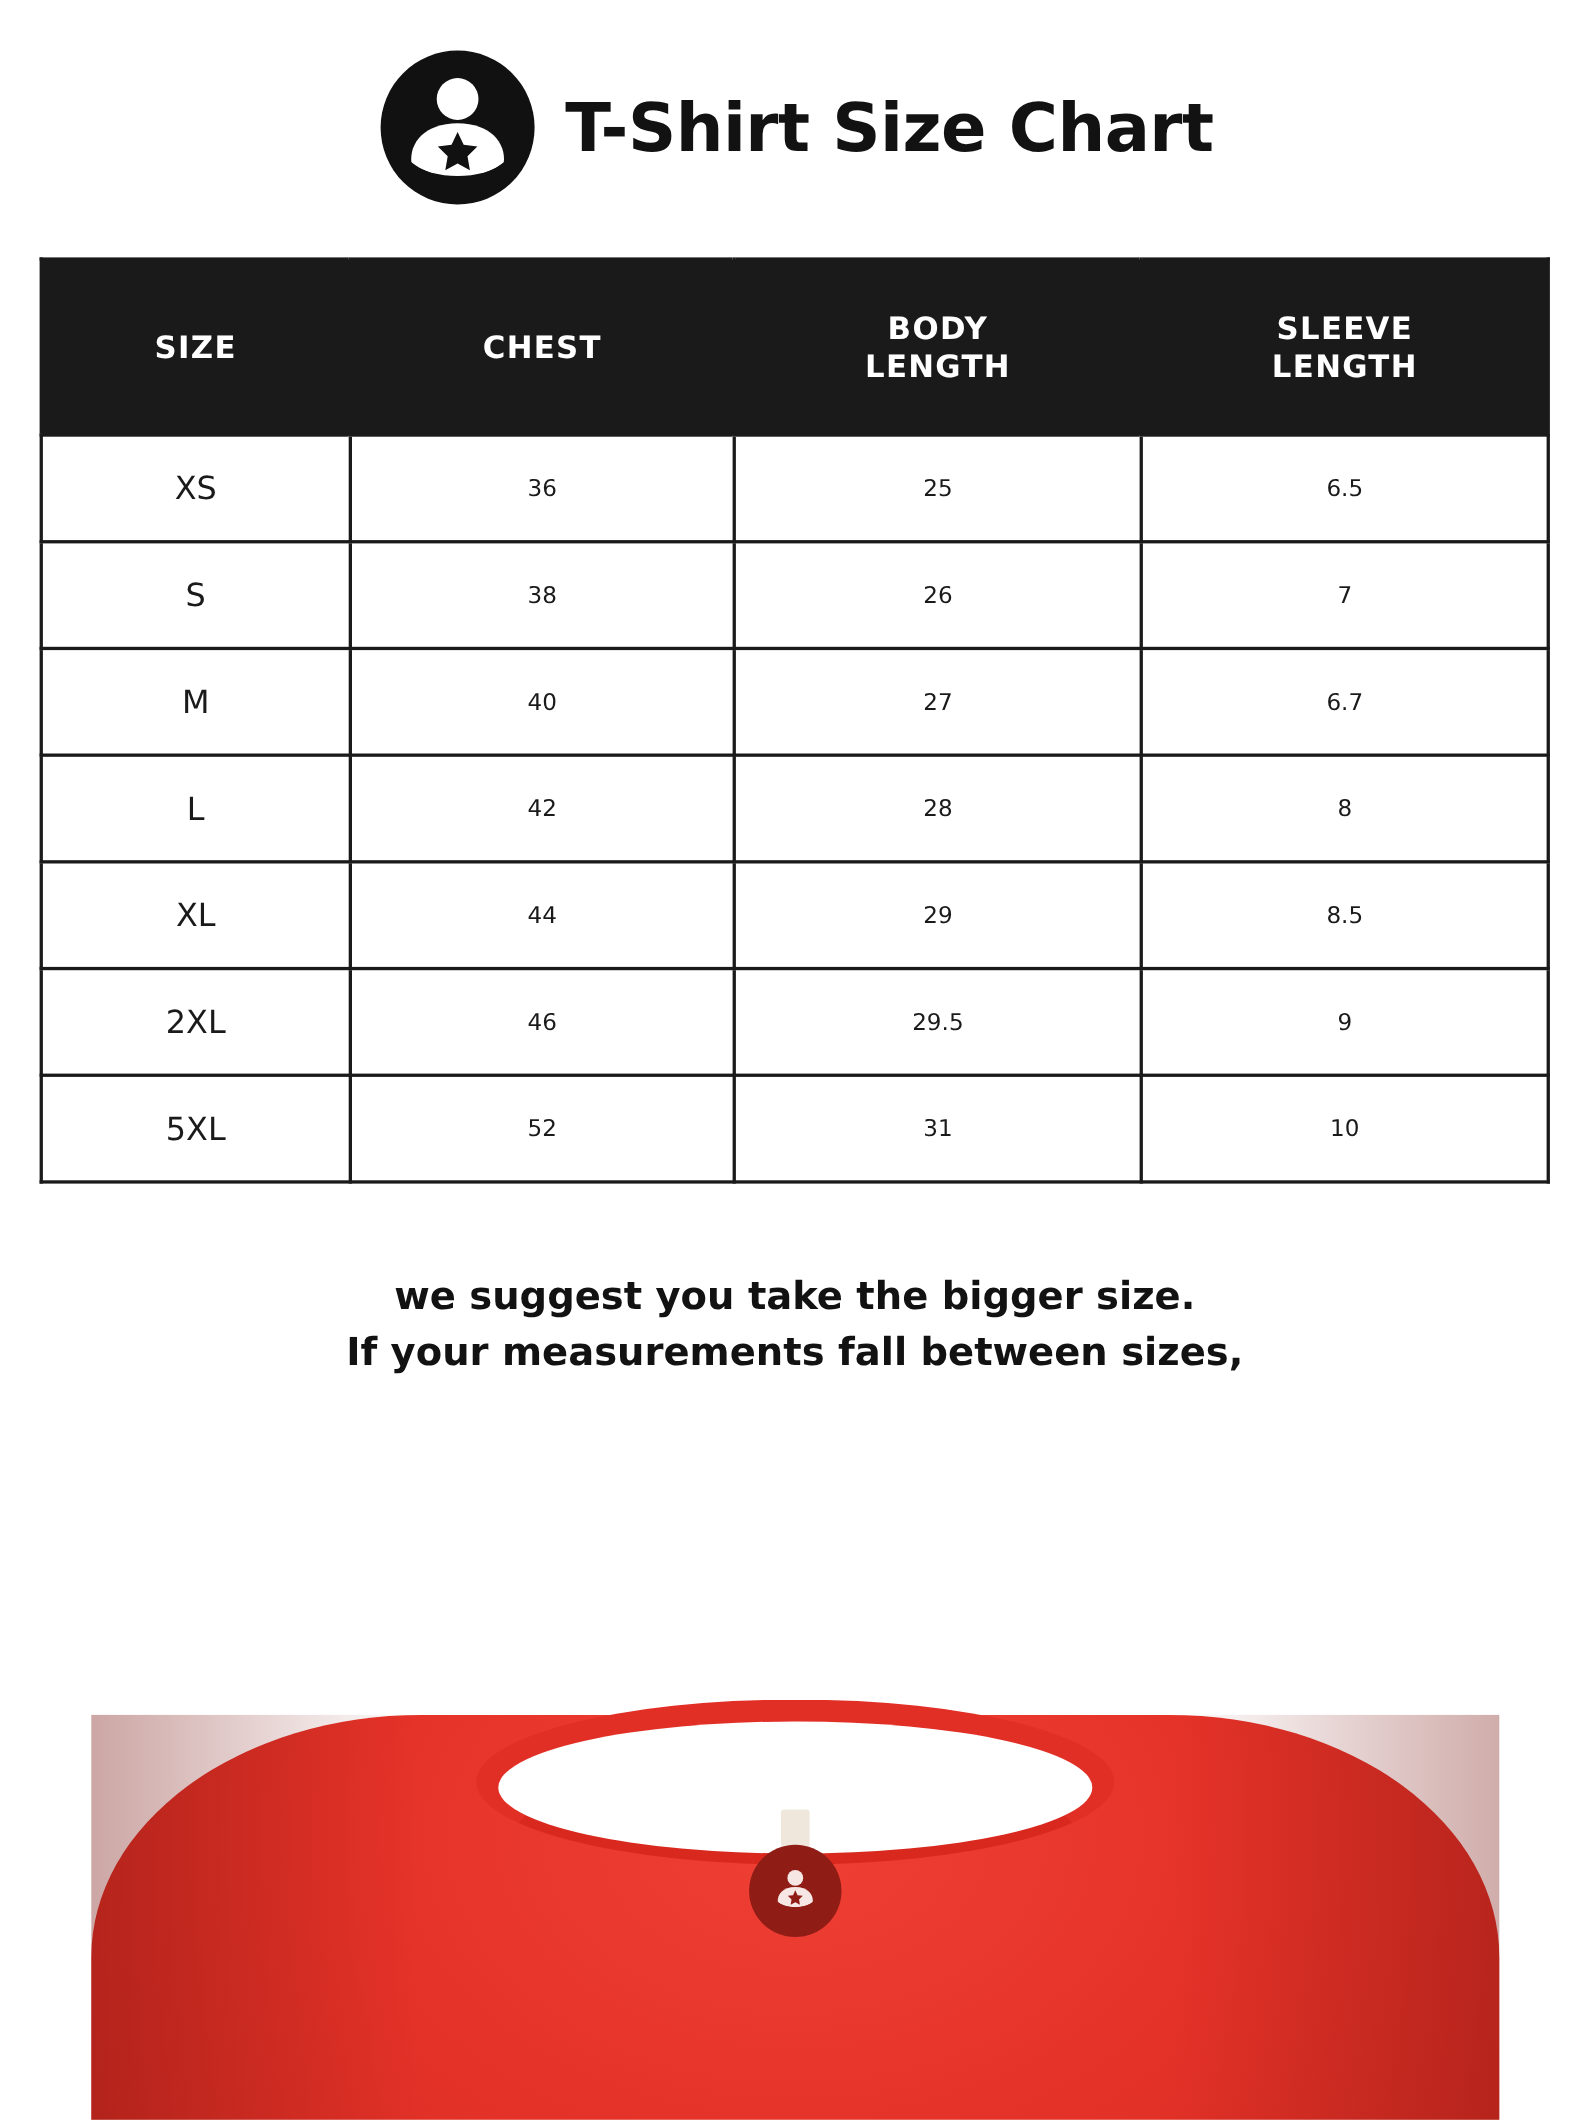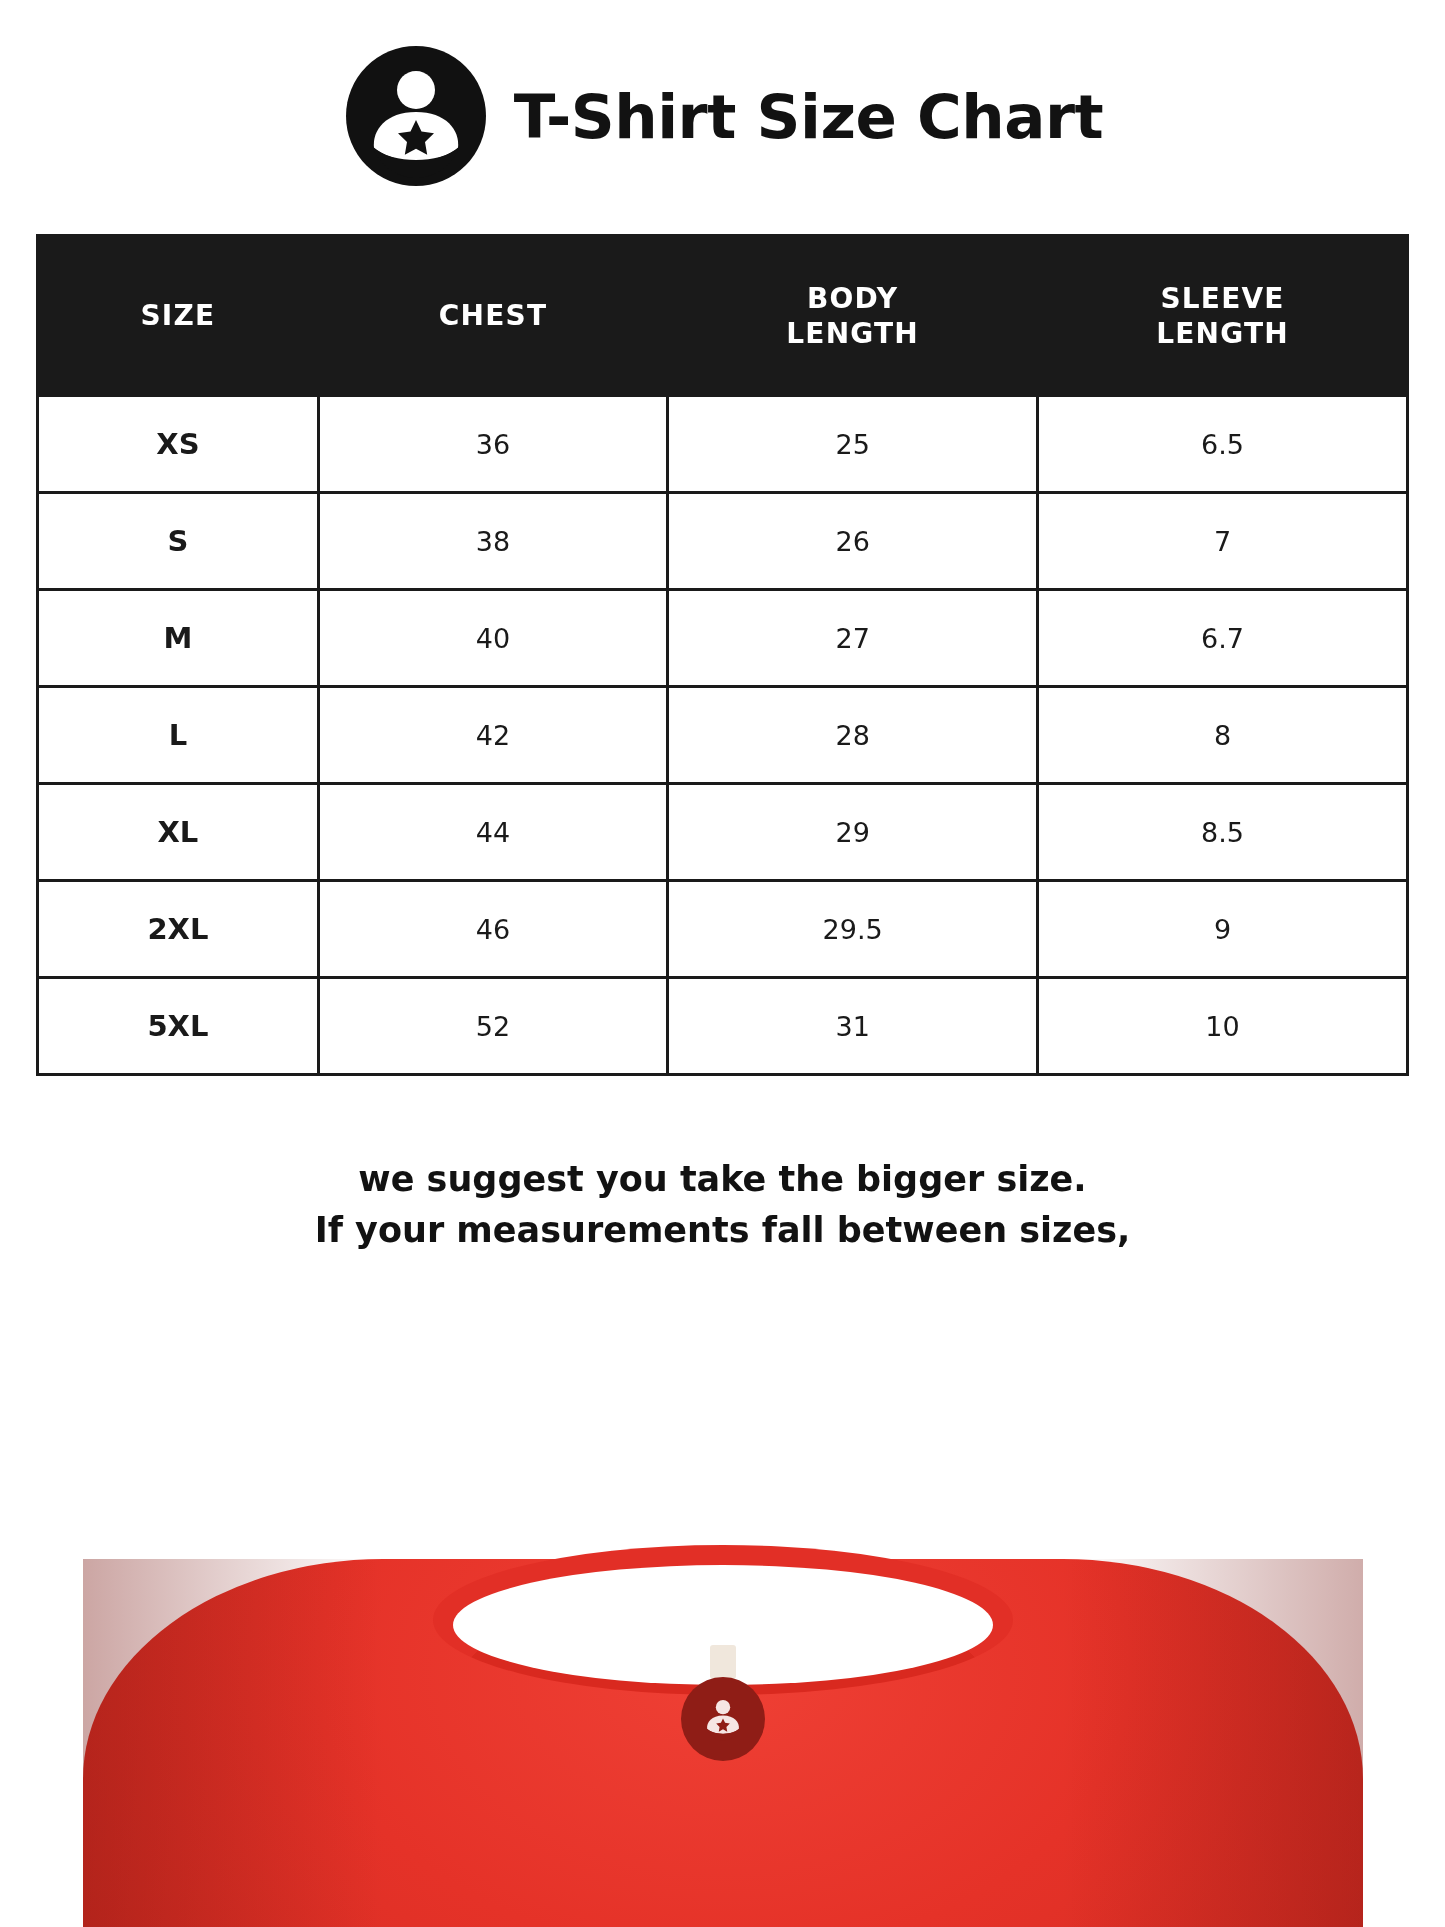--- a/index.html
+++ b/index.html
@@ -69,26 +69,26 @@
     border-right: 3px solid #1a1a1a;
   }
   table.size-table thead th:last-child { border-right: none; }
   table.size-table thead th .hdr-line { display: block; }
 
   table.size-table tbody td {
     border: 3px solid #1a1a1a;
     height: 97px;
     text-align: center;
     vertical-align: middle;
-    font-size: 27px;
+    font-size: 21px;
     color: #1a1a1a;
     background: #ffffff;
   }
   table.size-table tbody td.size-cell {
-    font-weight: 700;
+    font-weight: 400;
     font-size: 29px;
   }
   
   col.c-size   { width: 20.5%; }
   col.c-chest  { width: 25.5%; }
   col.c-body   { width: 27%; }
   col.c-sleeve { width: 27%; }
 
   
   .note {

